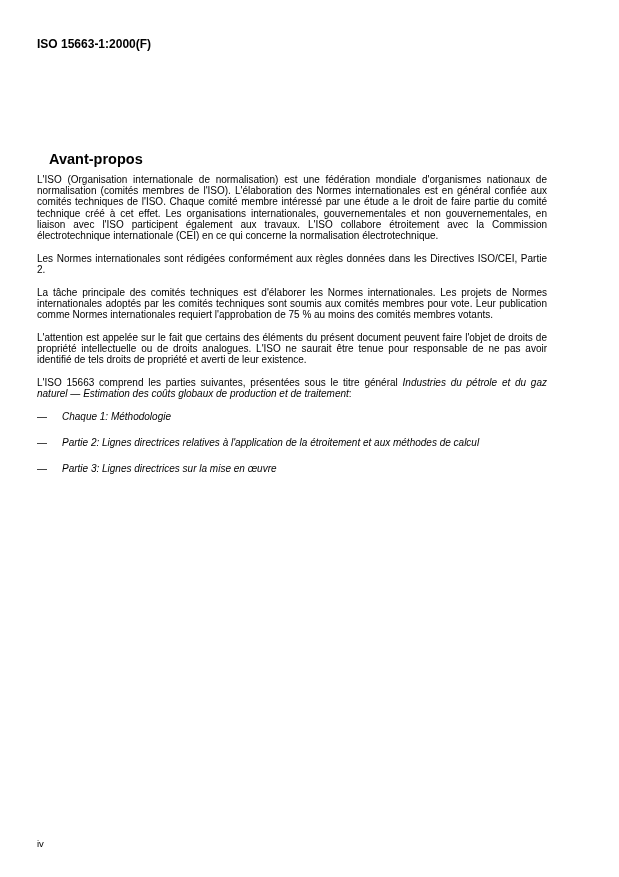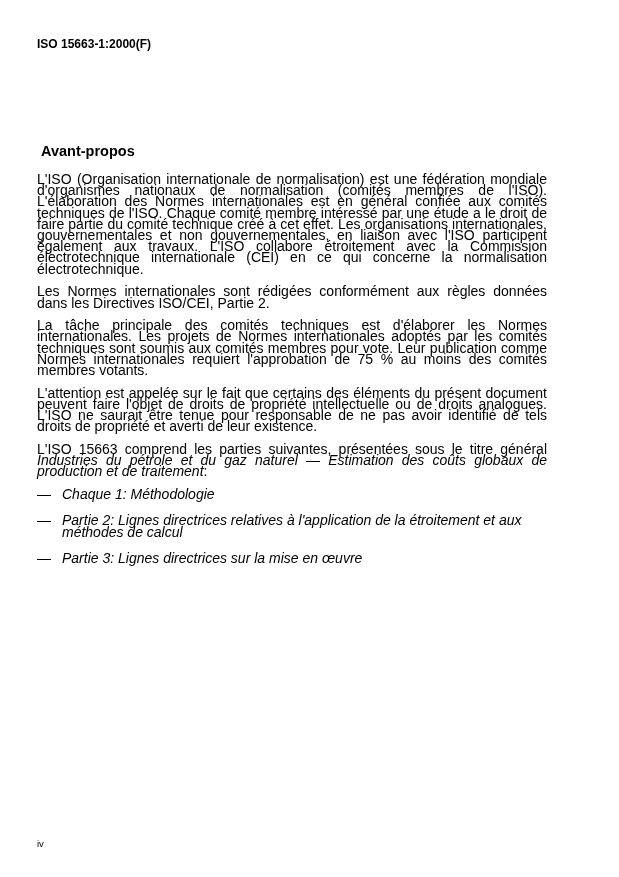--- a/index.html
+++ b/index.html
@@ -1,20 +1,20 @@
 <!DOCTYPE html>
 <html><head>
 <meta charset="utf-8">
 <style>
   html, body { margin: 0; padding: 0; background: #ffffff; }
   body { width: 619px; height: 877px; position: relative; overflow: hidden;
          font-family: "Liberation Sans", sans-serif; color: #000; }
   .header { position: absolute; left: 37px; top: 37px; font-size: 12px; font-weight: bold; }
-  .title { position: absolute; left: 37px; top: 139px; font-size: 14.5px; font-weight: bold; margin: 4px; }
-  .content { position: absolute; left: 37px; top: 174px; width: 510px; font-size: 14px; line-height: 11.2px; }
+  .title { position: absolute; left: 37px; top: 139px; font-size: 14.5px; font-weight: bold; margin: 12px; }
+  .content { position: absolute; left: 37px; top: 174px; width: 510px; font-size: 10px; line-height: 11.2px; }
   .content p { margin: 0 0 11.5px 0; text-align: justify; }
   .list-item { display: flex; margin: 0 0 15px 0; }
   .dash { width: 25px; flex: none; }
   .footer-left { position: absolute; left: 37px; top: 838px; font-size: 9.5px; text-align: right; }
   .footer-right { position: absolute; right: 72px; top: 888px; font-size: 10px; }
   i { font-style: italic; }
 </style>
 </head>
 <body>
 

